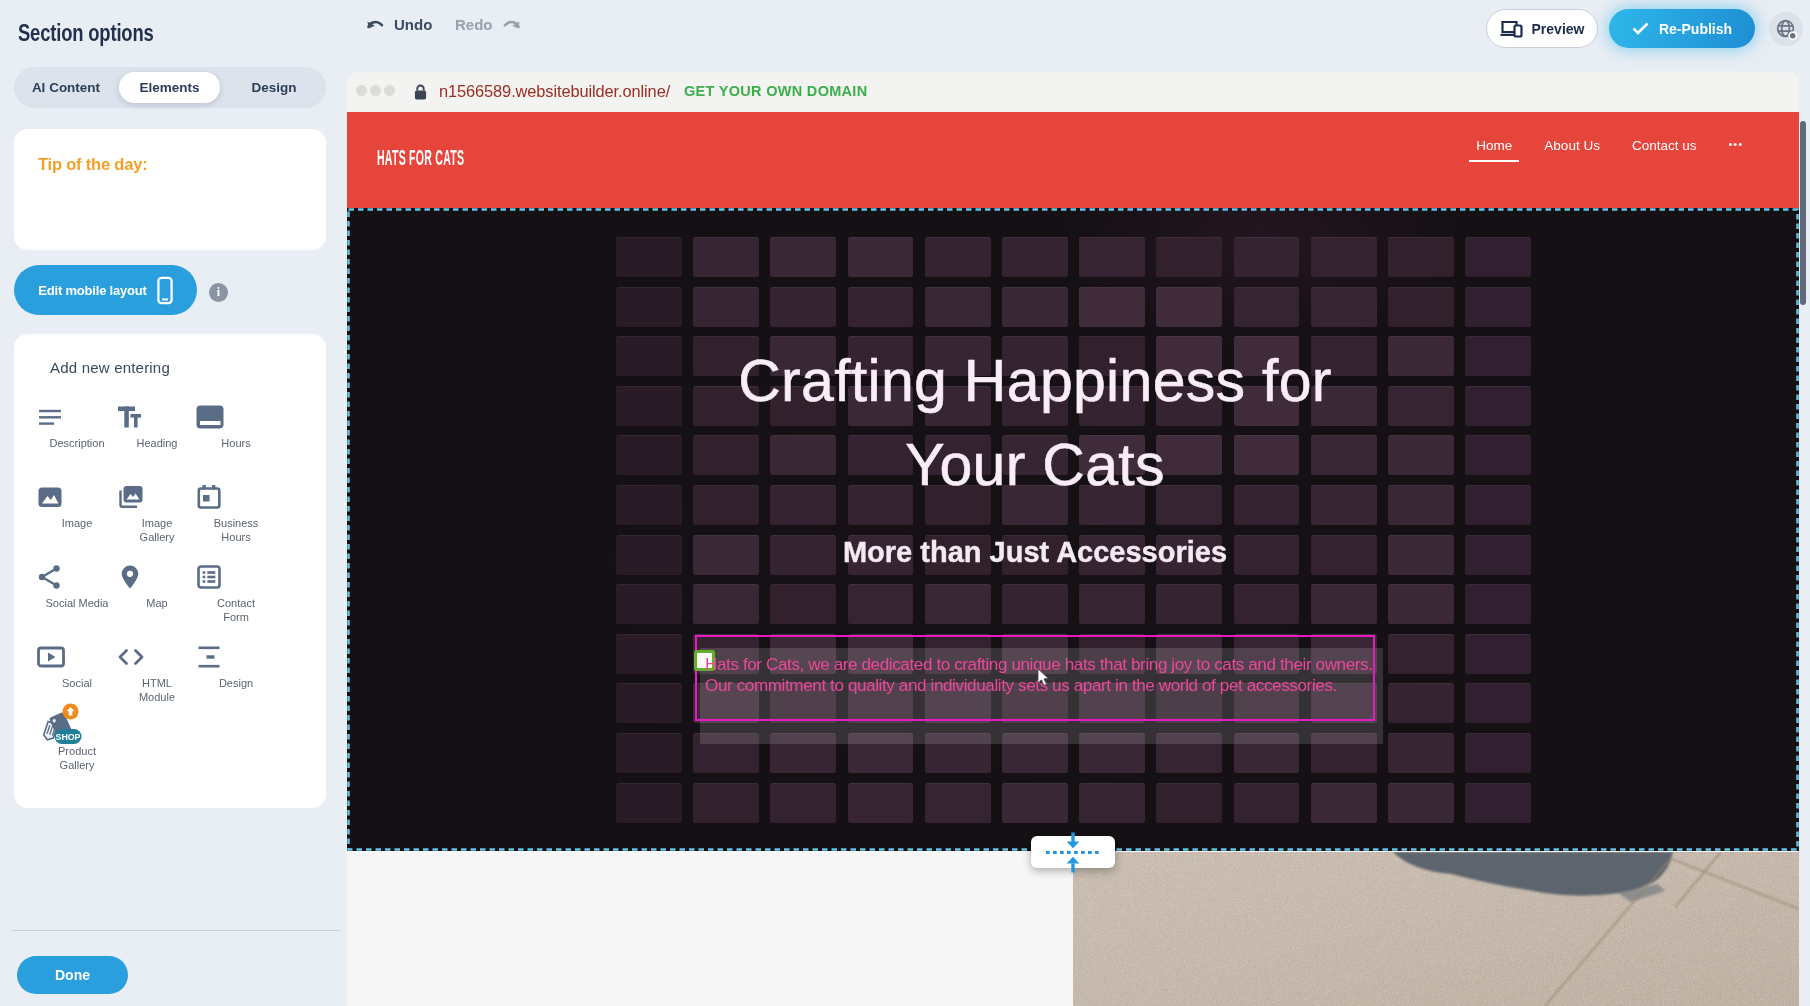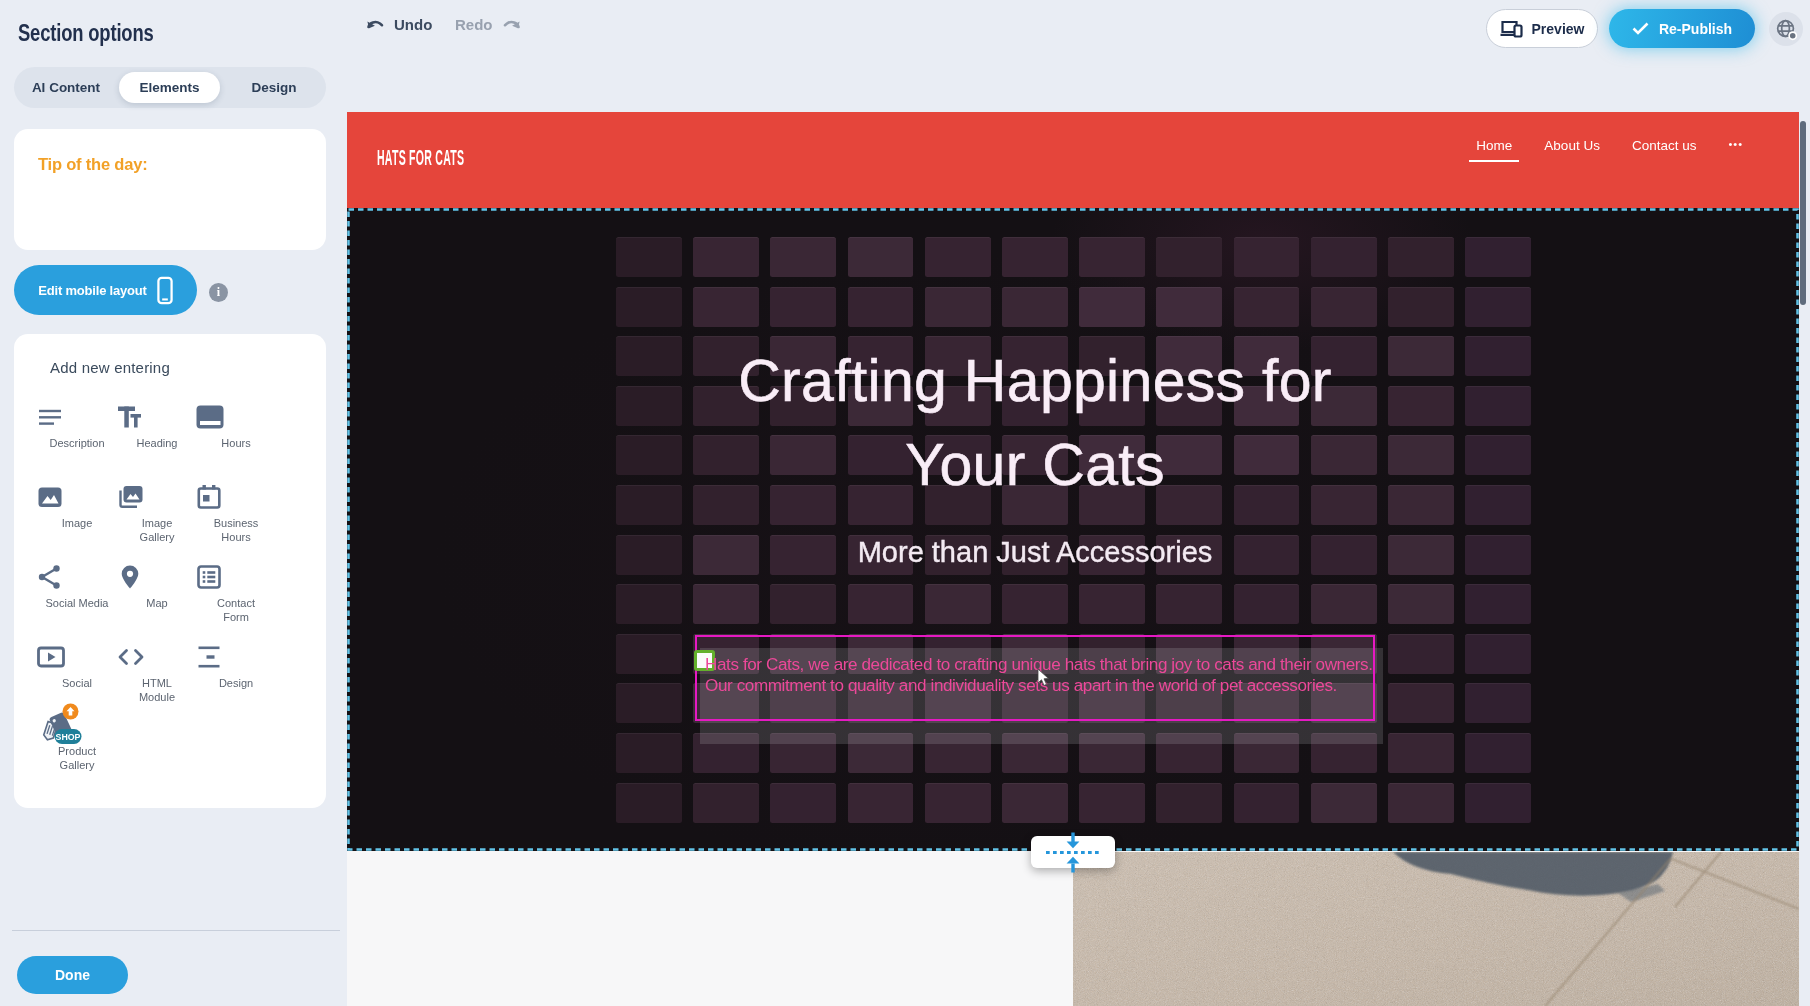--- a/index.html
+++ b/index.html
@@ -36,21 +36,21 @@
 .logo { position:absolute; left:30px; top:33px; color:#fff; font-size:22px; font-weight:bold; letter-spacing:.5px; transform:scaleX(.48); transform-origin:left; }
 .nav { position:absolute; top:26px; right:56px; display:flex; gap:32px; color:#fff; font-size:13.5px; }
 .nav .under { position:relative; }
 .nav .under:after { content:""; position:absolute; left:-7px; right:-7px; bottom:-9px; height:2.5px; background:#fff; }
 .hero { position:absolute; left:0; top:136px; width:1452px; height:643px; background:#141014; overflow:hidden; }
 .heroshade { position:absolute; inset:0; background:radial-gradient(300px 160px at 63% 5%, rgba(56,28,46,.45), rgba(0,0,0,0) 70%), radial-gradient(700px 420px at 42% 55%, rgba(32,20,28,.22), rgba(0,0,0,0) 75%); }
 .grid { position:absolute; left:269px; top:29px; width:915px; height:585px; display:grid; grid-template-columns:repeat(12,1fr); grid-auto-rows:40px; column-gap:11.3px; row-gap:9.6px; }
 .grid i { display:block; border-radius:2.5px; box-shadow:inset 0 1px 0 rgba(255,255,255,.05); }
 .h1 { position:absolute; left:0; width:1376px; text-align:center; color:#f9edf7; }
 .hero .big { top:131px; font-size:59px; line-height:84px; letter-spacing:.3px; -webkit-text-stroke:.6px #f9edf7; }
-.hero .sub { top:328px; font-size:29px; color:#f3eaf2; -webkit-text-stroke:.4px #f3eaf2; }
+.hero .sub { top:328px; font-size:29px; color:#f3eaf2;font-weight:bold; -webkit-text-stroke:.4px #f3eaf2; }
 .ghost { position:absolute; left:353px; top:440px; width:683px; height:96px; background:rgba(215,215,220,.17); }
 .selbox { position:absolute; left:348px; top:427px; width:680px; height:86px; border:2.5px solid #e619c3; }
 .handle { position:absolute; left:-3px; top:13px; width:21px; height:21px; background:#fbfbfb; border:3px solid #64b02c; border-radius:3px; }
 .seltext { position:absolute; left:8px; right:-12px; top:17px; font-size:17.1px; line-height:21px; color:#ec4899; text-align:left; letter-spacing:-.4px; white-space:nowrap; }
 .bottomsec { position:absolute; left:0; top:779px; width:1452px; height:155px; background:#f7f7f8; }
 .pave { position:absolute; left:726px; top:1px; width:726px; height:154px; }
 .heroborder { position:absolute; left:0; top:136px; width:1452px; height:643px; pointer-events:none; }
 .widget { position:absolute; left:684px; top:764px; width:84px; height:32px; background:#fff; border-radius:6px; box-shadow:0 3px 10px rgba(0,0,0,.3); }
 .scroll { left:1800px; top:121px; width:6px; height:184px; background:#5e6b7c; border-radius:3px; }
 .cursor { position:absolute; left:690px; top:460px; }
@@ -252,20 +252,31 @@
         <path d="M33.5 5 l4 4.2 h-2.2 v4.4 h-3.6 v-4.4 h-2.2 Z" fill="#fff"></path>
         <rect x="17.5" y="27" width="27" height="15" rx="7.5" fill="#1f7f99"></rect>
         <text x="31" y="37.8" font-size="8.8" font-weight="bold" fill="#fff" text-anchor="middle" font-family="Liberation Sans">SHOP</text>
       </svg>
     </div>
     <div class="lb">Product<br>Gallery</div>
   </div>
 <div class="abs sep"></div>
 <div class="abs done">Done</div>
 <div class="abs browser">
+  <div class="chrome">
+    <div class="dot" style="left:9px"></div>
+      <div class="dot" style="left:23px"></div>
+      <div class="dot" style="left:37px"></div>
+    <svg style="position:absolute; left:67px; top:12px" width="13" height="16" viewBox="0 0 14 17">
+        <rect x="1" y="7" width="12" height="9.5" rx="1.8" fill="#3a4454"></rect>
+        <path d="M3.5 7 V5 a3.5 3.5 0 0 1 7 0 V7" fill="none" stroke="#3a4454" stroke-width="2"></path>
+      </svg>
+    <div class="urltxt">n1566589.websitebuilder.online/</div>
+    <div class="domain">GET YOUR OWN DOMAIN</div>
+  </div>
   <div class="header">
     <div class="logo">HATS FOR CATS</div>
     <div class="nav">
         <span class="under">Home</span>
         <span>About Us</span>
         <span>Contact us</span>
         <span style="letter-spacing:1px; font-size:11px">•••</span>
       </div>
   </div>
   <div class="hero">

